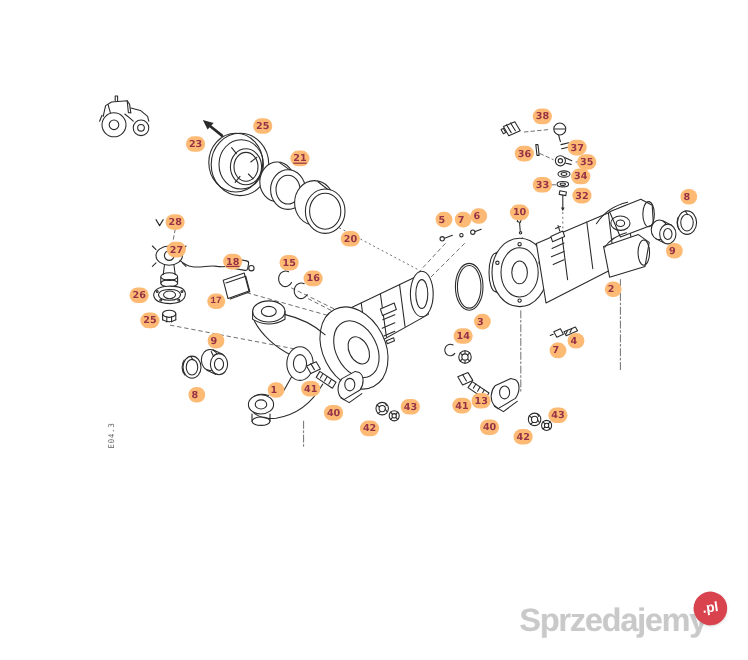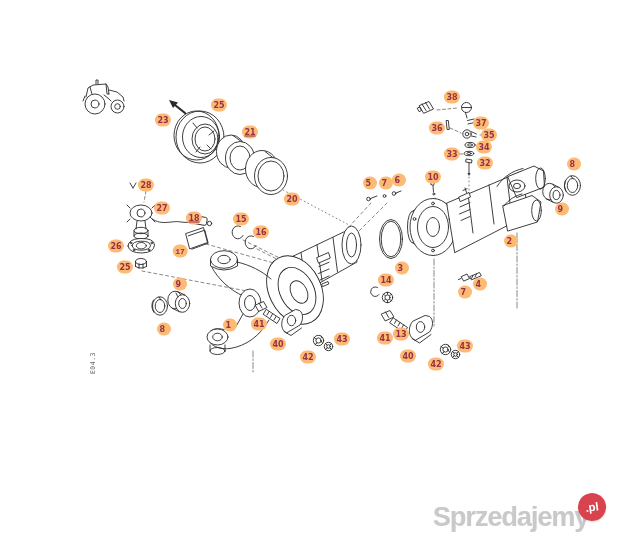--- a/index.html
+++ b/index.html
@@ -361,21 +361,21 @@
       <div class="badge" style="left: 241px; top: 219px;">15</div>
       <div class="badge" style="left: 261px; top: 232px;">16</div>
       <div class="badge" style="left: 180px; top: 251px; font-family: Liberation Mono, monospace;">17</div>
       <div class="badge" style="left: 194px; top: 218px; text-decoration: underline;">18</div>
       <div class="badge" style="left: 292px; top: 151px; margin-top: 48px;">20</div>
       <div class="badge" style="left: 250px; top: 132px; text-decoration: underline;">21</div>
       <div class="badge" style="left: 219px; top: 105px;">25</div>
       <div class="badge" style="left: 163px; top: 120px;">23</div>
       <div class="badge" style="left: 125px; top: 267px;">25</div>
       <div class="badge" style="left: 116px; top: 246px;">26</div>
-      <div class="badge" style="left: 162px; top: 208px;">27</div>
+      <div class="badge" style="left: 147px; top: 208px;">27</div>
       <div class="badge" style="left: 146px; top: 185px;">28</div>
       <div class="badge" style="left: 485px; top: 163px;">32</div>
       <div class="badge" style="left: 452px; top: 154px;">33</div>
       <div class="badge" style="left: 484px; top: 147px;">34</div>
       <div class="badge" style="left: 489px; top: 135px;">35</div>
       <div class="badge" style="left: 437px; top: 128px;">36</div>
       <div class="badge" style="left: 481px; top: 123px;">37</div>
       <div class="badge" style="left: 452px; top: 97px;">38</div>
       <div class="badge" style="left: 278px; top: 344px;">40</div>
       <div class="badge" style="left: 259px; top: 324px;">41</div>

